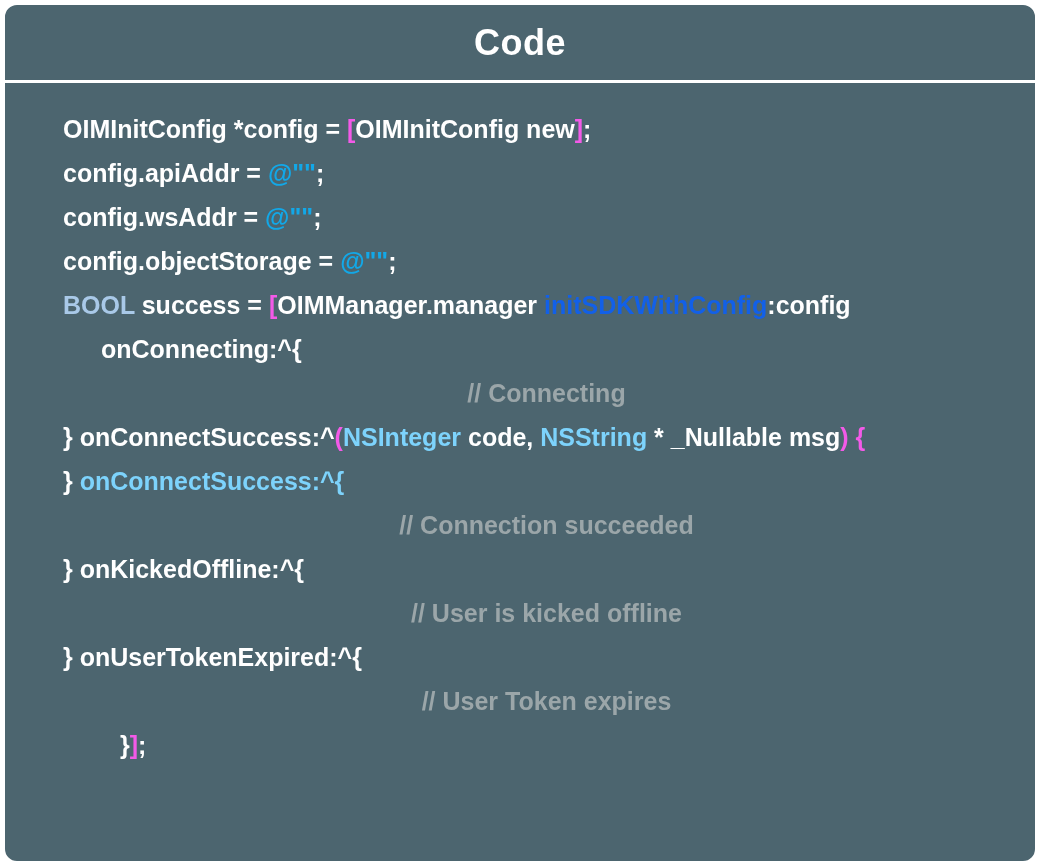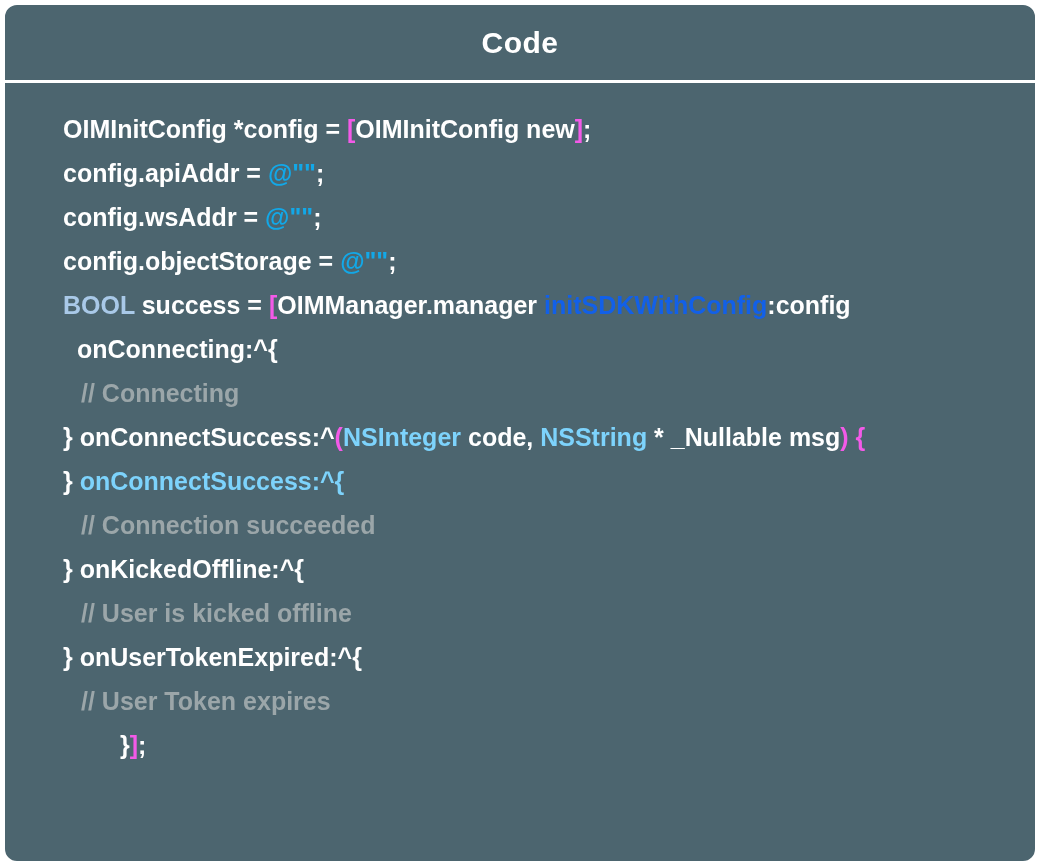--- a/index.html
+++ b/index.html
@@ -31,43 +31,43 @@
     height: 78px;
     box-sizing: border-box;
     border-bottom: 3px solid #ffffff;
     display: flex;
     align-items: center;
     justify-content: center;
   }
 
   #panel-title {
     color: #ffffff;
-    font-size: 30px;
+    font-size: 36px;
     font-weight: bold;
     letter-spacing: 0.5px;
     line-height: 1;
   }
 
   #code-body {
     padding: 24px 0 0 0;
   }
 
   .code-line {
     height: 44px;
     line-height: 44px;
     padding-left: 58px;
     font-family: "Liberation Sans", sans-serif;
     font-size: 25px;
     font-weight: bold;
     color: #ffffff;
     white-space: pre;
   }
 
-  .ind1 { padding-left: 72px; }
-  .ind2 { padding-left: 76px; }
+  .ind1 { padding-left: 96px; }
+  .ind2 { padding-left: 53px; text-align: center; }
   .ind3 { padding-left: 115px; }
 
   .tok-plain   { color: #ffffff; margin-top: 12px; }
   .tok-bracket { color: #f35ae8; }
   .tok-string  { color: #12a8e8; }
   .tok-type    { color: #a9c9e8; }
   .tok-method  { color: #1260e8; }
   .tok-class   { color: #7dd3fc; }
   .tok-cyan    { color: #7dd3fc; }
   .tok-comment { color: #9ba6a9; font-weight: bold; }

